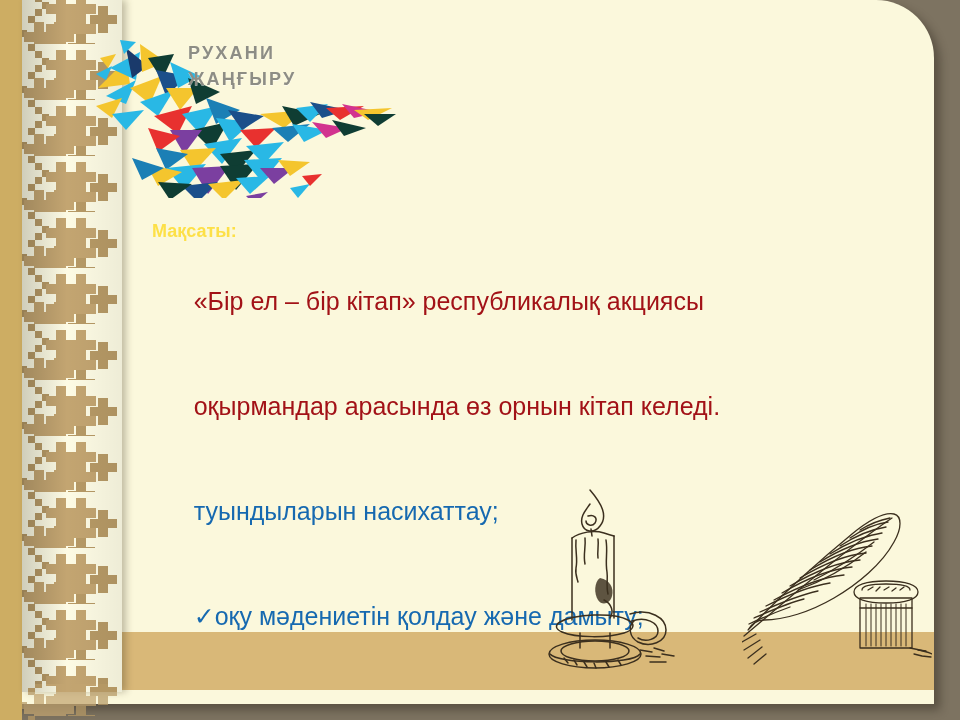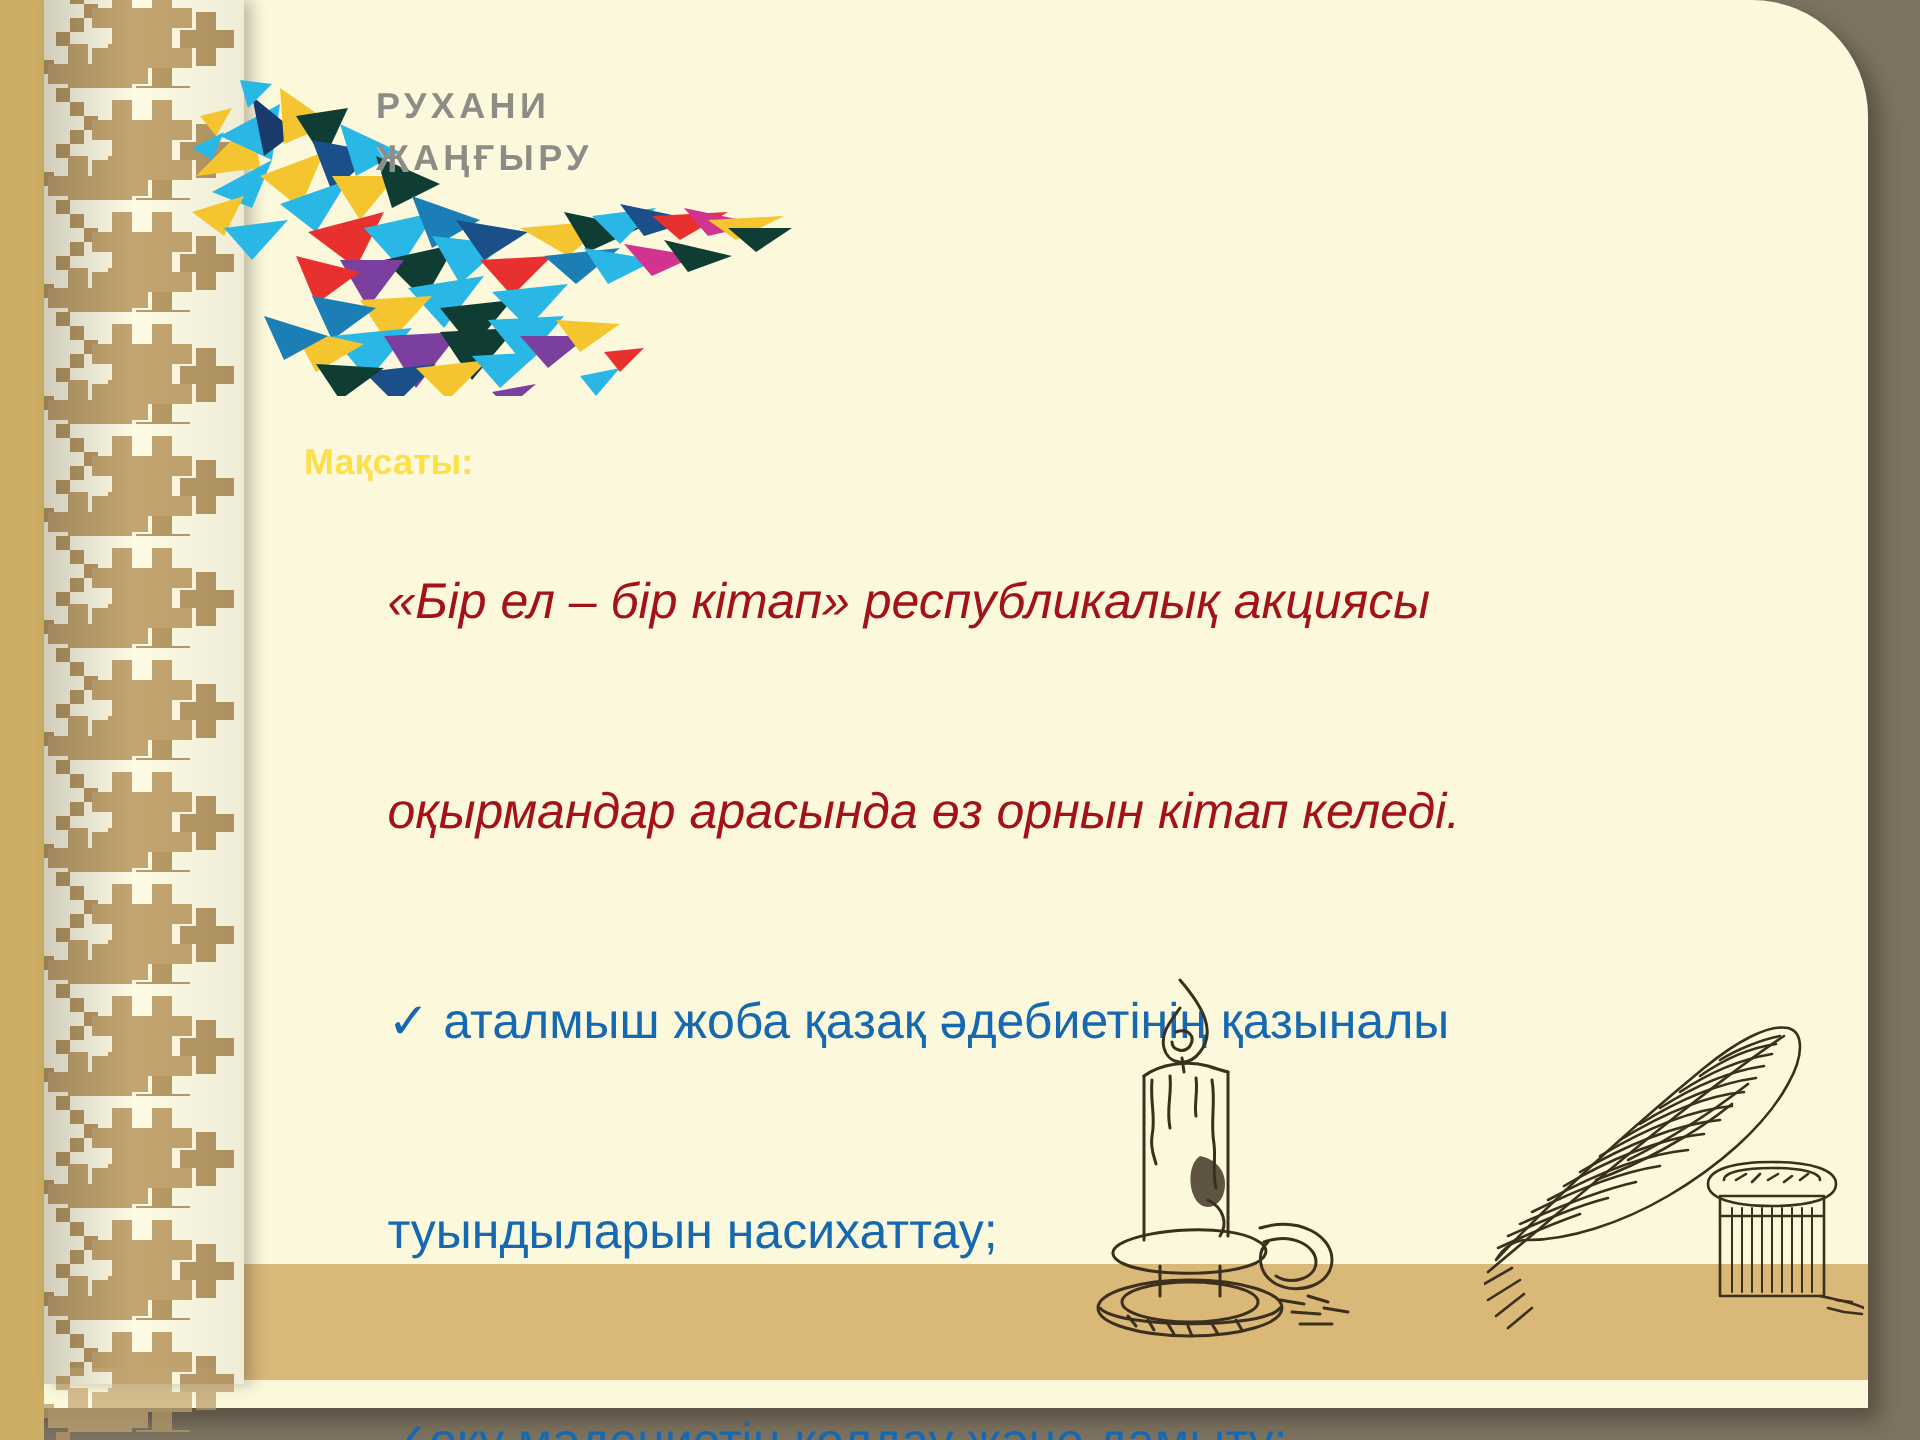--- a/index.html
+++ b/index.html
@@ -112,21 +112,21 @@
     left: 152px;
     top: 214px;
     width: 720px;
   }
   .line {
     font-size: 25px;
     line-height: 35px;
     white-space: pre;
   }
   .t-title  { color: #fde047; font-weight: bold; font-size: 18px; }
-  .t-red    { color: #a21217; font-style: italic; }
+  .t-red    { color: #a21217; }
   .t-blue   { color: #1669b0; }
   .tick     { color: #1669b0; }
 
   
   .sketch-candle {
     position: absolute;
     left: 528px;
     top: 482px;
     width: 160px;
     height: 190px;
@@ -263,23 +263,20 @@
     <div class="line t-title">Мақсаты:</div>
 
     <div class="line t-red">
       <span>«Бір ел – бір кітап» республикалық акциясы</span>
     </div>
 
     <div class="line t-red">
       <span>оқырмандар арасында өз орнын кітап келеді.</span>
     </div>
 
-    <div class="line t-blue">
-      <span class="tick">✓</span><span> аталмыш жоба қазақ әдебиетінің қазыналы</span>
-    </div>
 
     <div class="line t-blue">
       <span>туындыларын насихаттау;</span>
     </div>
 
     <div class="line t-blue">
       <span class="tick">✓</span><span>оқу мәдениетін қолдау және дамыту;</span>
     </div>
 
   </div>

